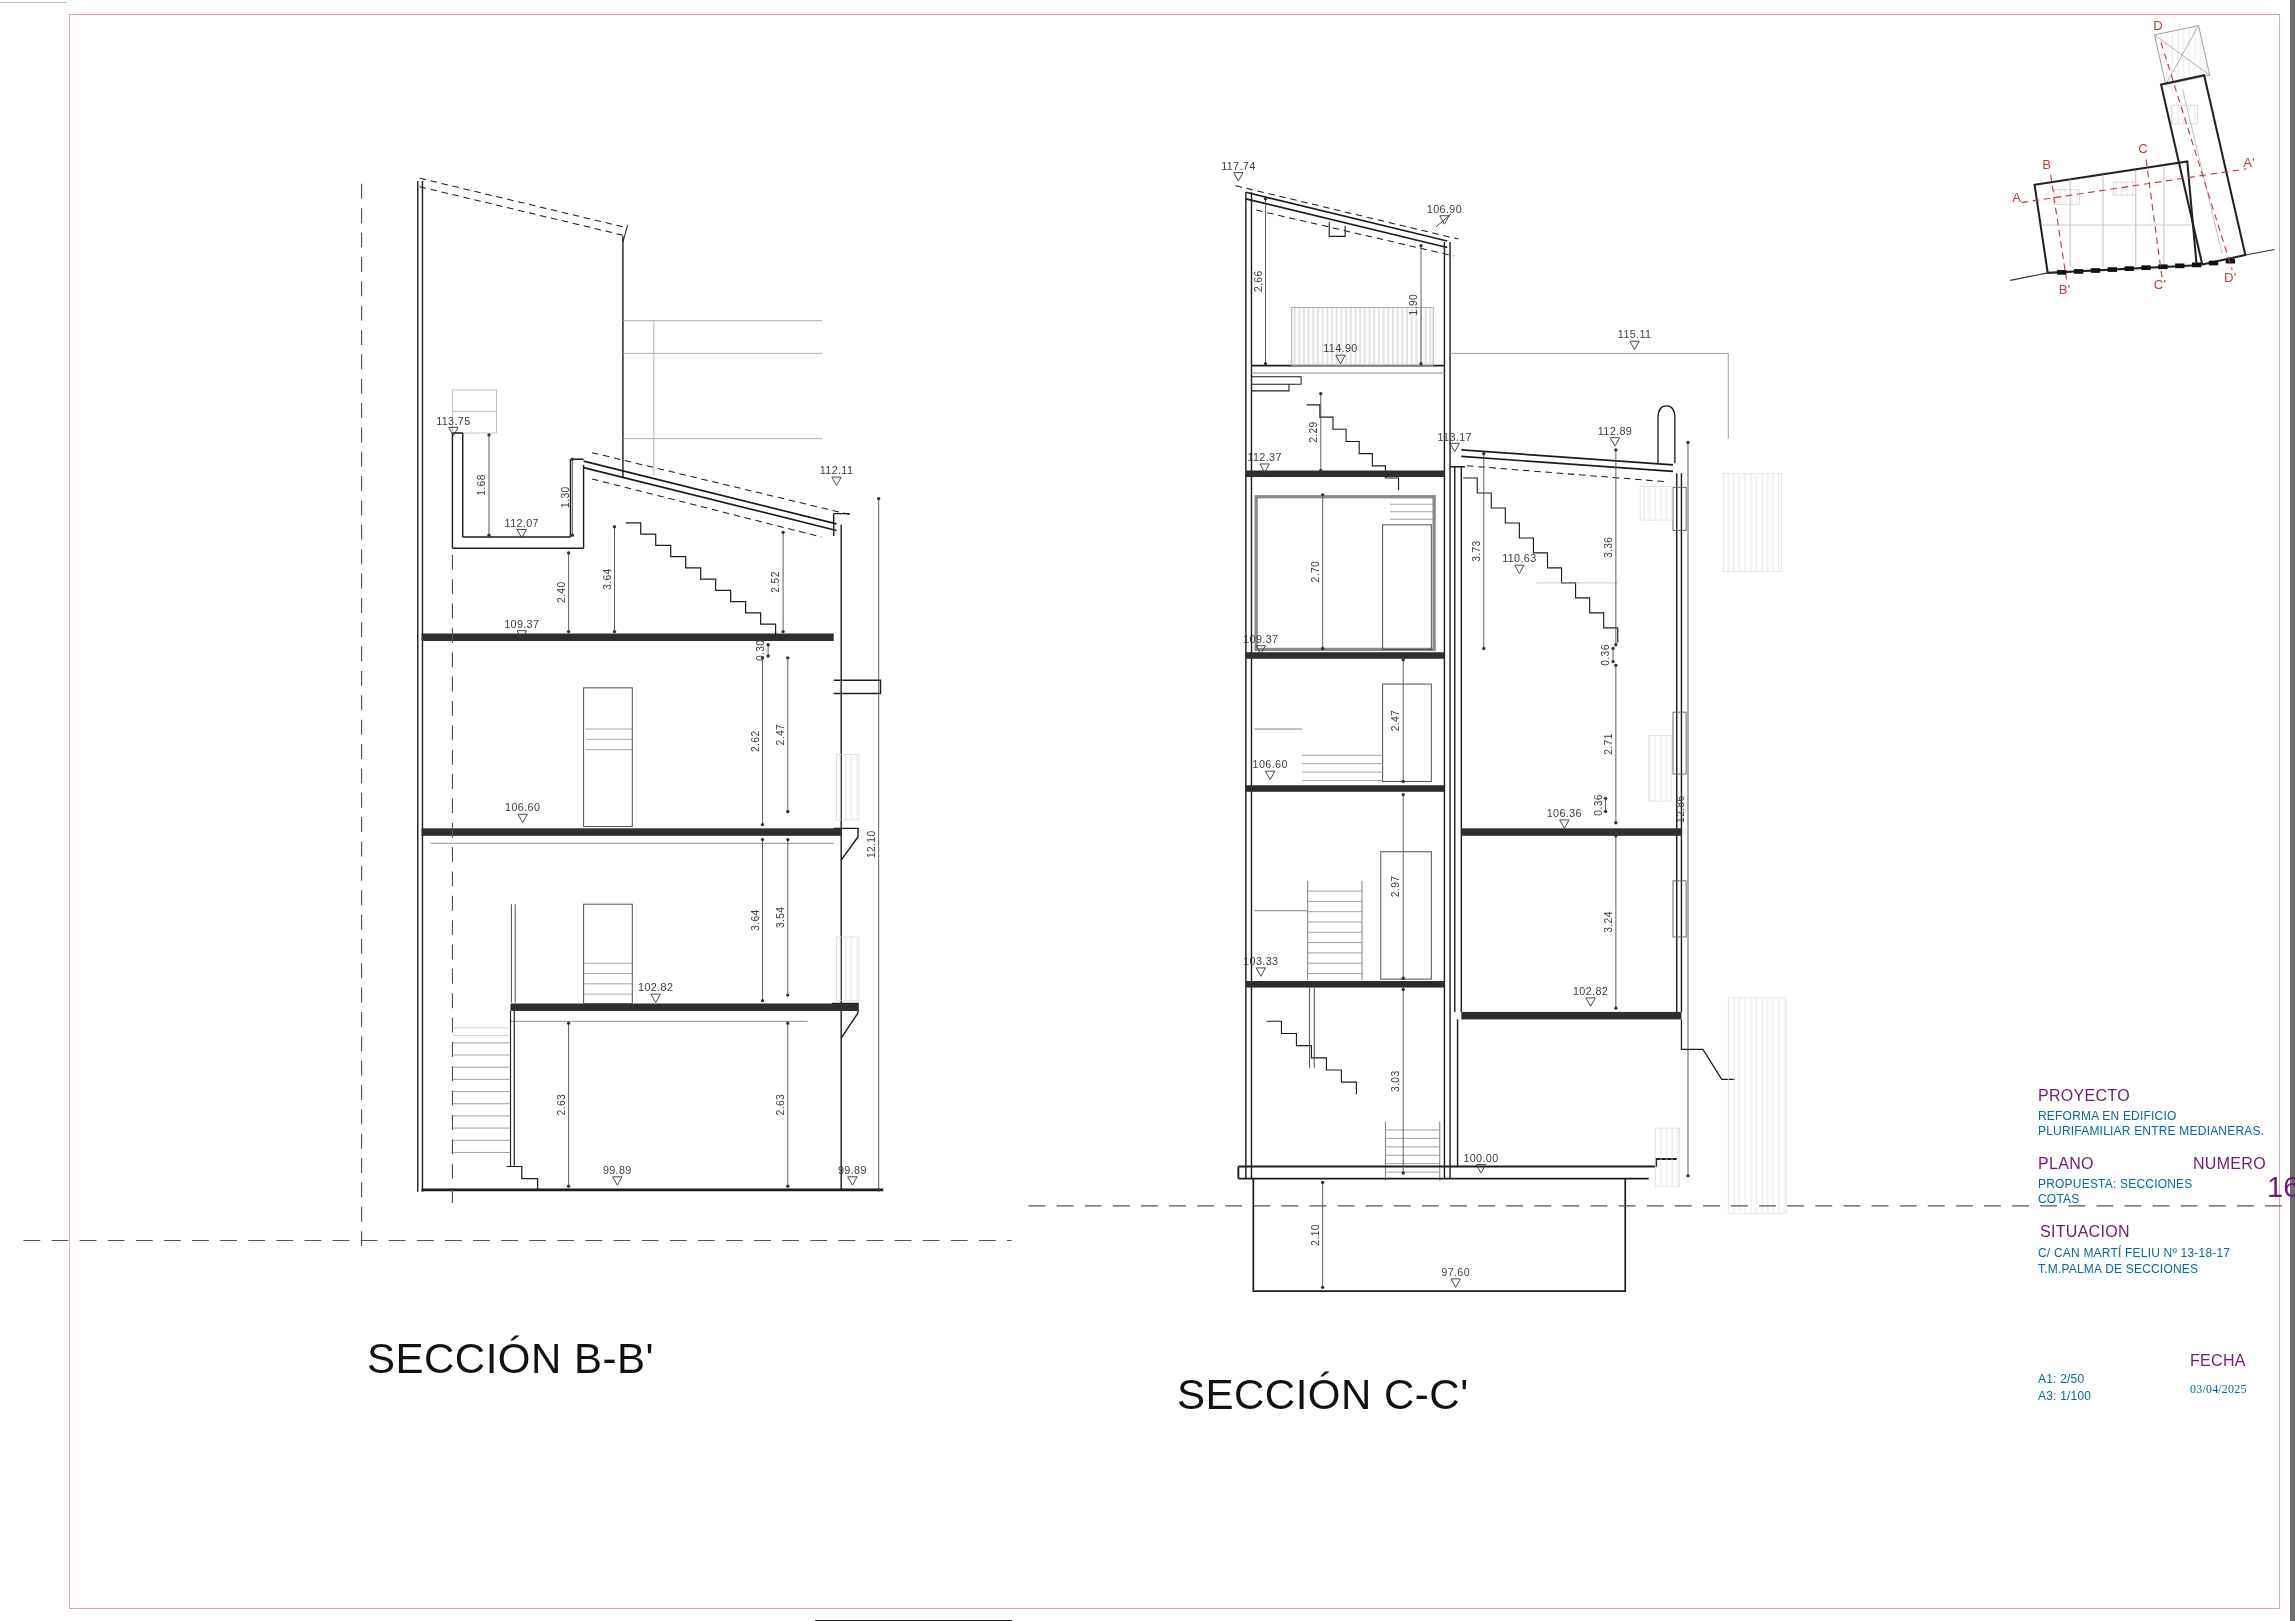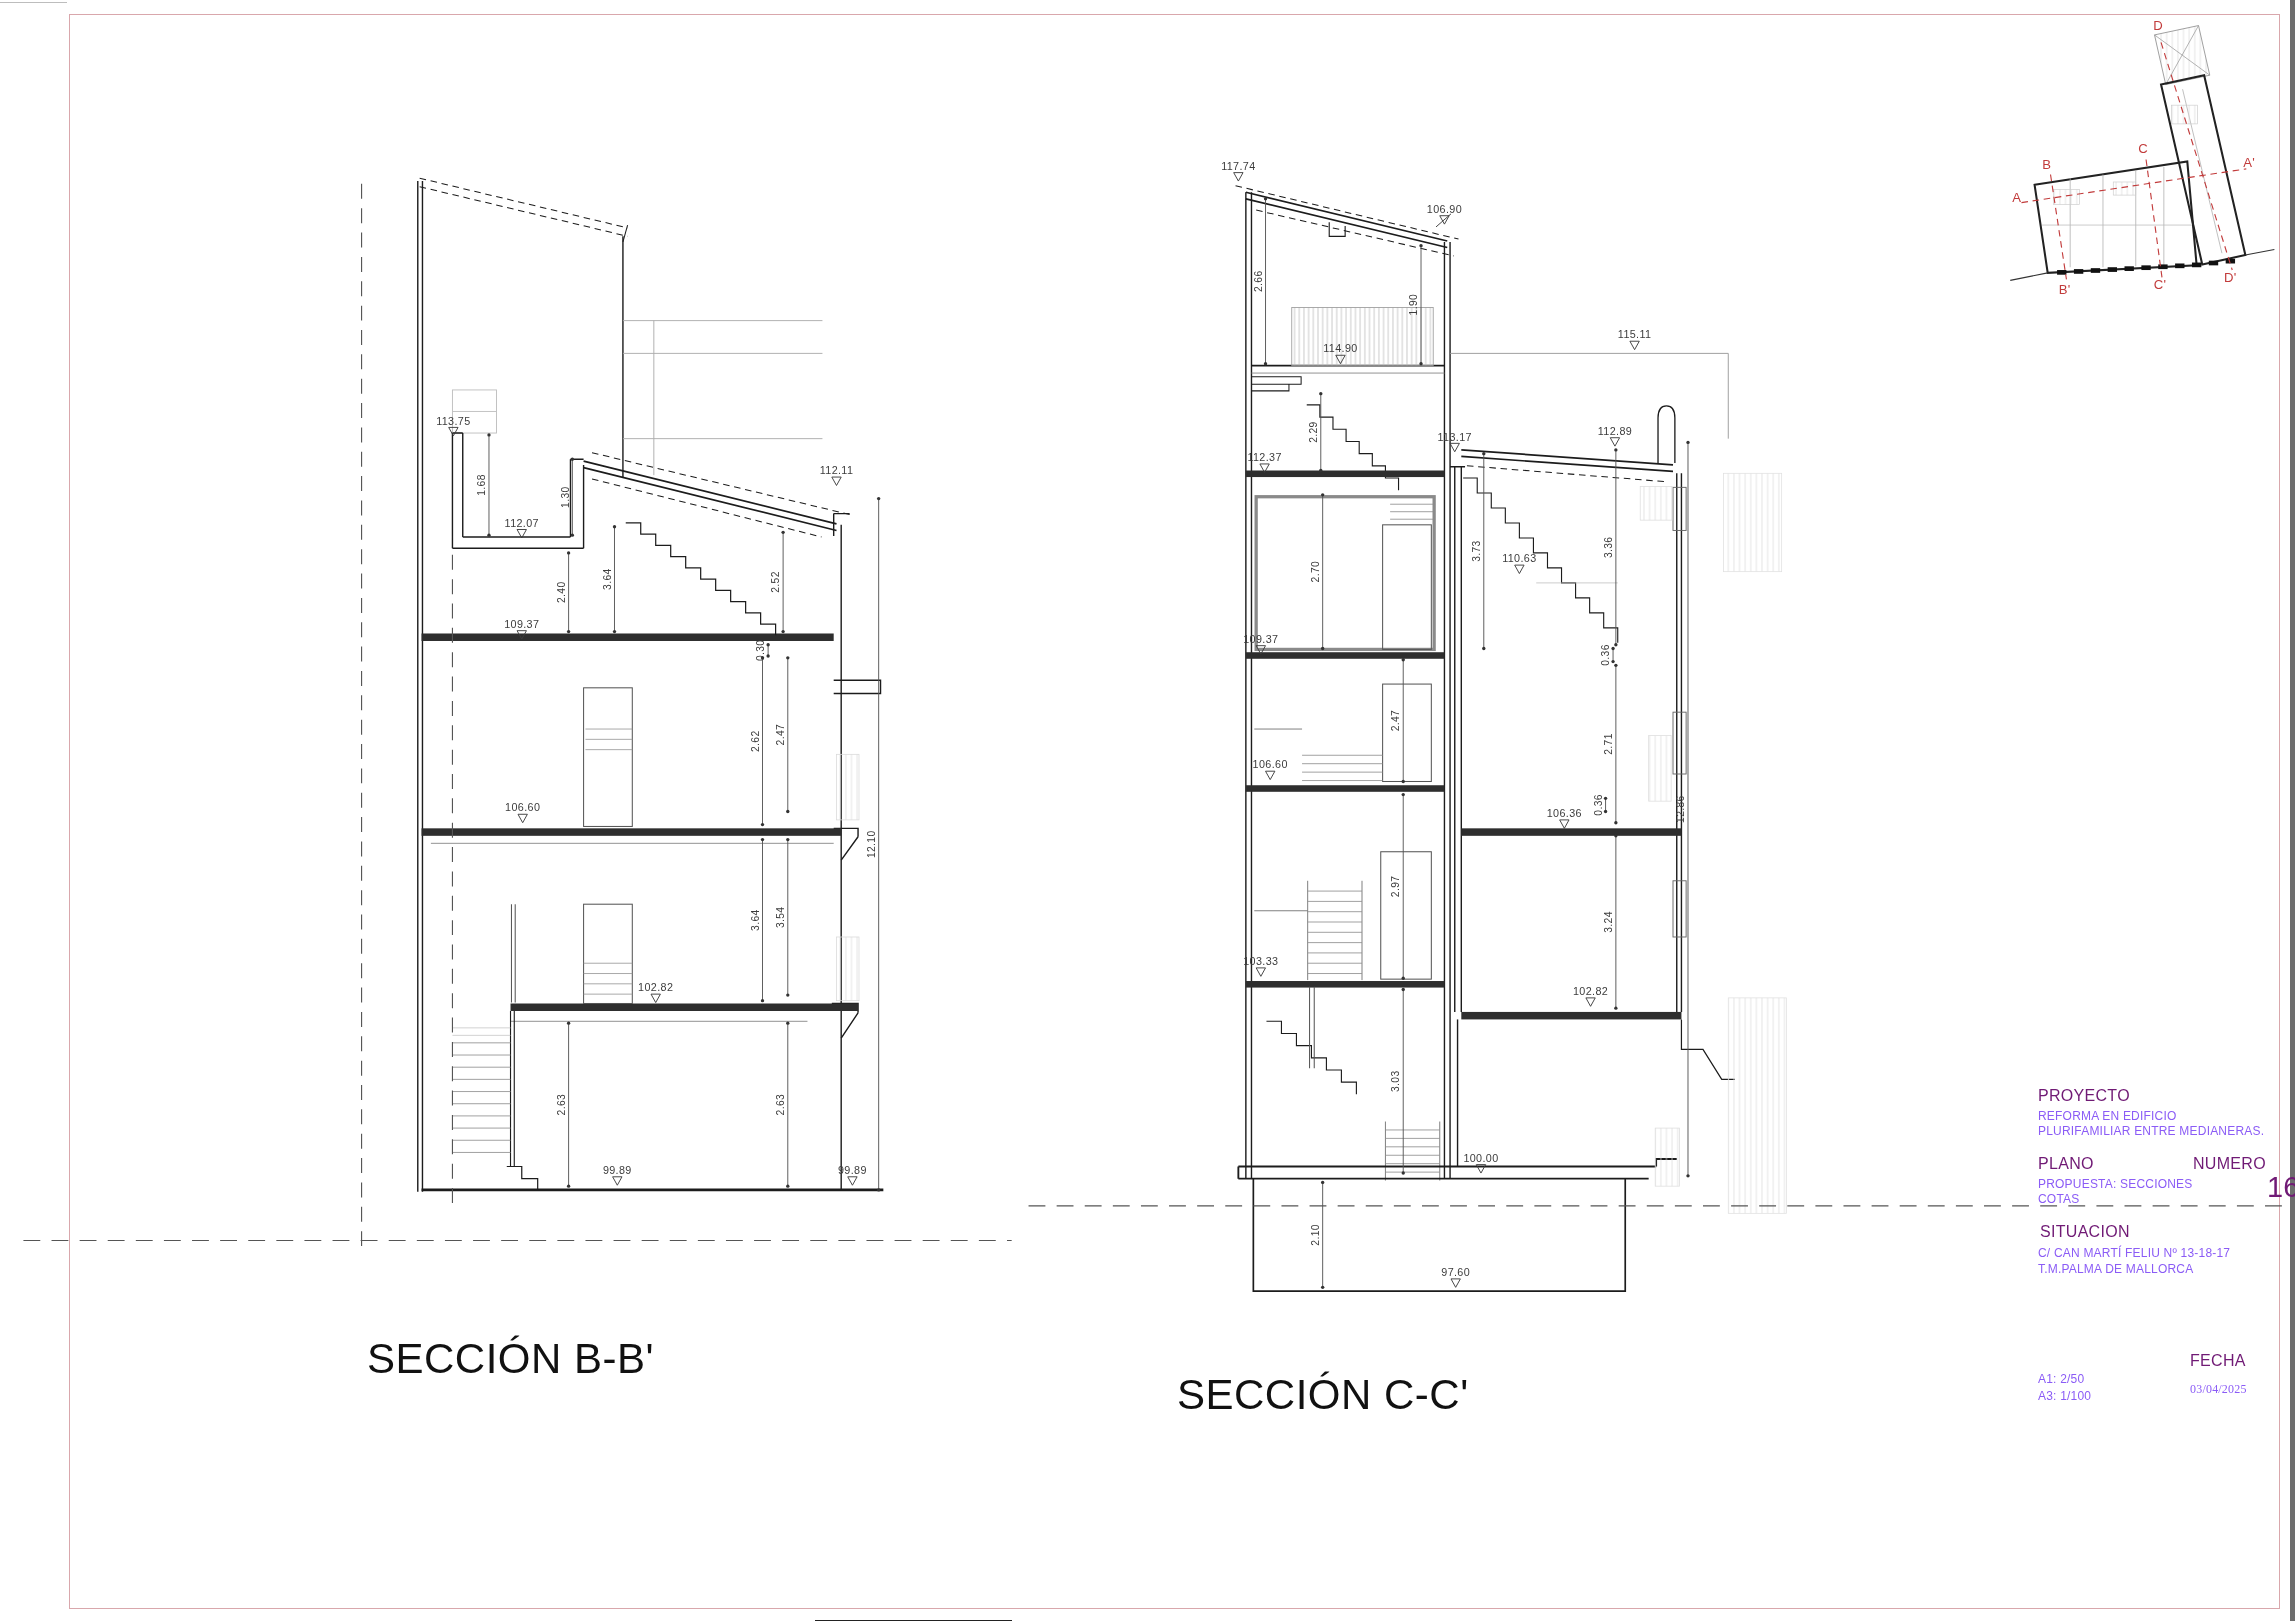--- a/index.html
+++ b/index.html
@@ -7,21 +7,21 @@
        font-family:"Liberation Sans",sans-serif;}
   #dwg{position:absolute;left:0;top:0;width:2295px;height:1622px;}
   .frame{position:absolute;left:69px;top:14px;width:2209px;height:1593px;
          border:0.9px solid #d9a7ac;}
   .edge-top{position:absolute;left:0;top:1.9px;width:67px;height:0.9px;background:#bdbdbd;}
   .edge-right{position:absolute;left:2290px;top:0;width:5.6px;height:1622px;background:#6e6e6e;}
   .edge-bottom{position:absolute;left:815px;top:1620px;width:197px;height:1.9px;background:#222;}
   .sec-title{position:absolute;font-size:42px;color:#111;white-space:nowrap;letter-spacing:0.5px;}
   .tb{position:absolute;color:#701a75;white-space:nowrap;}
   .tb-h{font-size:16px;letter-spacing:0.3px;}
-  .tb-b{font-size:12px;color:#8b5cf6;letter-spacing:0.2px;}
+  .tb-b{font-size:12px;color:#0369a1;letter-spacing:0.2px;}
   .tb-n{font-size:29px;}
   .lvl{font-size:11.5px;fill:#3c3c3c;letter-spacing:0.4px;}
   .dim{font-size:11px;fill:#3c3c3c;letter-spacing:0.4px;}
   .tri{fill:none;stroke:#3c3c3c;stroke-width:1;}
   .dimline{stroke:#555;stroke-width:1;}
   .dot{fill:#333;}
   .kpl{font-size:14px;fill:#c23b3b;letter-spacing:0.3px;}
 </style>
 </head>
 <body>
@@ -353,19 +353,19 @@
   <div class="tb tb-h" style="left:2038px;top:1087px;">PROYECTO</div>
   <div class="tb tb-b" style="left:2038px;top:1109px;">REFORMA EN EDIFICIO</div>
   <div class="tb tb-b" style="left:2038px;top:1124px;">PLURIFAMILIAR ENTRE MEDIANERAS.</div>
   <div class="tb tb-h" style="left:2038px;top:1155px;">PLANO</div>
   <div class="tb tb-h" style="left:2193px;top:1155px;">NUMERO</div>
   <div class="tb tb-b" style="left:2038px;top:1177px;">PROPUESTA: SECCIONES</div>
   <div class="tb tb-b" style="left:2038px;top:1192px;">COTAS</div>
   <div class="tb tb-n" style="left:2234px;top:1171px;margin-left:33px;">16</div>
   <div class="tb tb-h" style="left:2040px;top:1223px;text-align:center;">SITUACION</div>
   <div class="tb tb-b" style="left:2038px;top:1246px;">C/ CAN MARTÍ FELIU Nº 13-18-17</div>
-  <div class="tb tb-b" style="left:2038px;top:1262px;">T.M.PALMA DE MALLORCA</div>
+  <div class="tb tb-b" style="left:2038px;top:1262px;">T.M.PALMA DE SECCIONES</div>
   <div class="tb tb-h" style="left:2190px;top:1352px;">FECHA</div>
   <div class="tb tb-b" style="left:2190px;top:1382px;font-family:Liberation Serif, serif;">03/04/2025</div>
   <div class="tb tb-b" style="left:2038px;top:1372px;">A1: 2/50</div>
   <div class="tb tb-b" style="left:2038px;top:1389px;">A3: 1/100</div>
 </div>
 
 
 </body></html>

